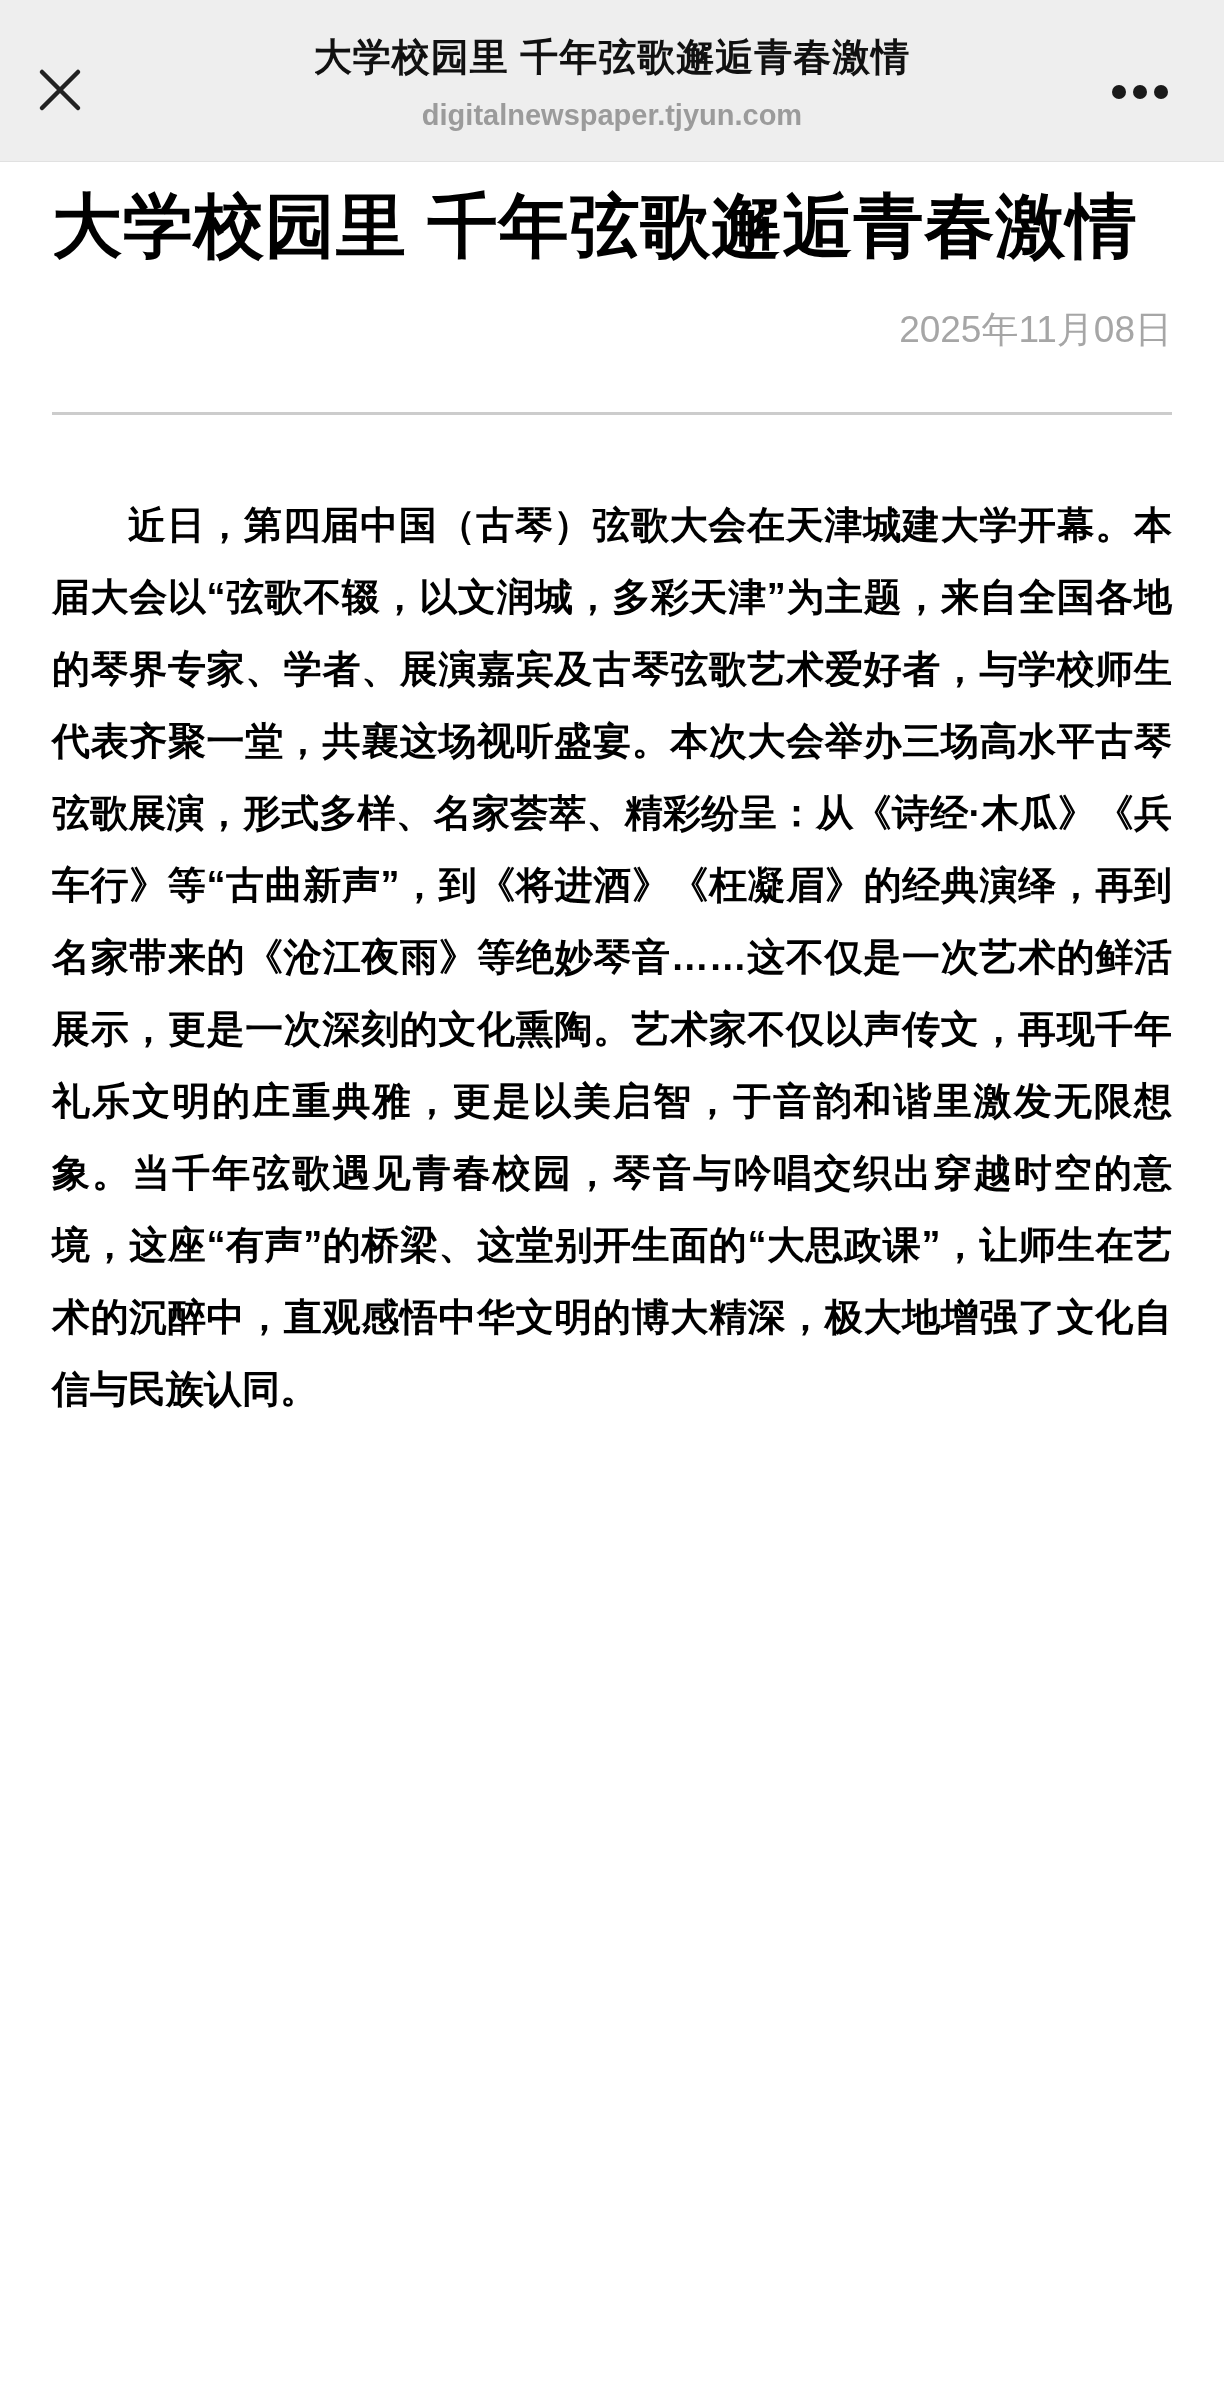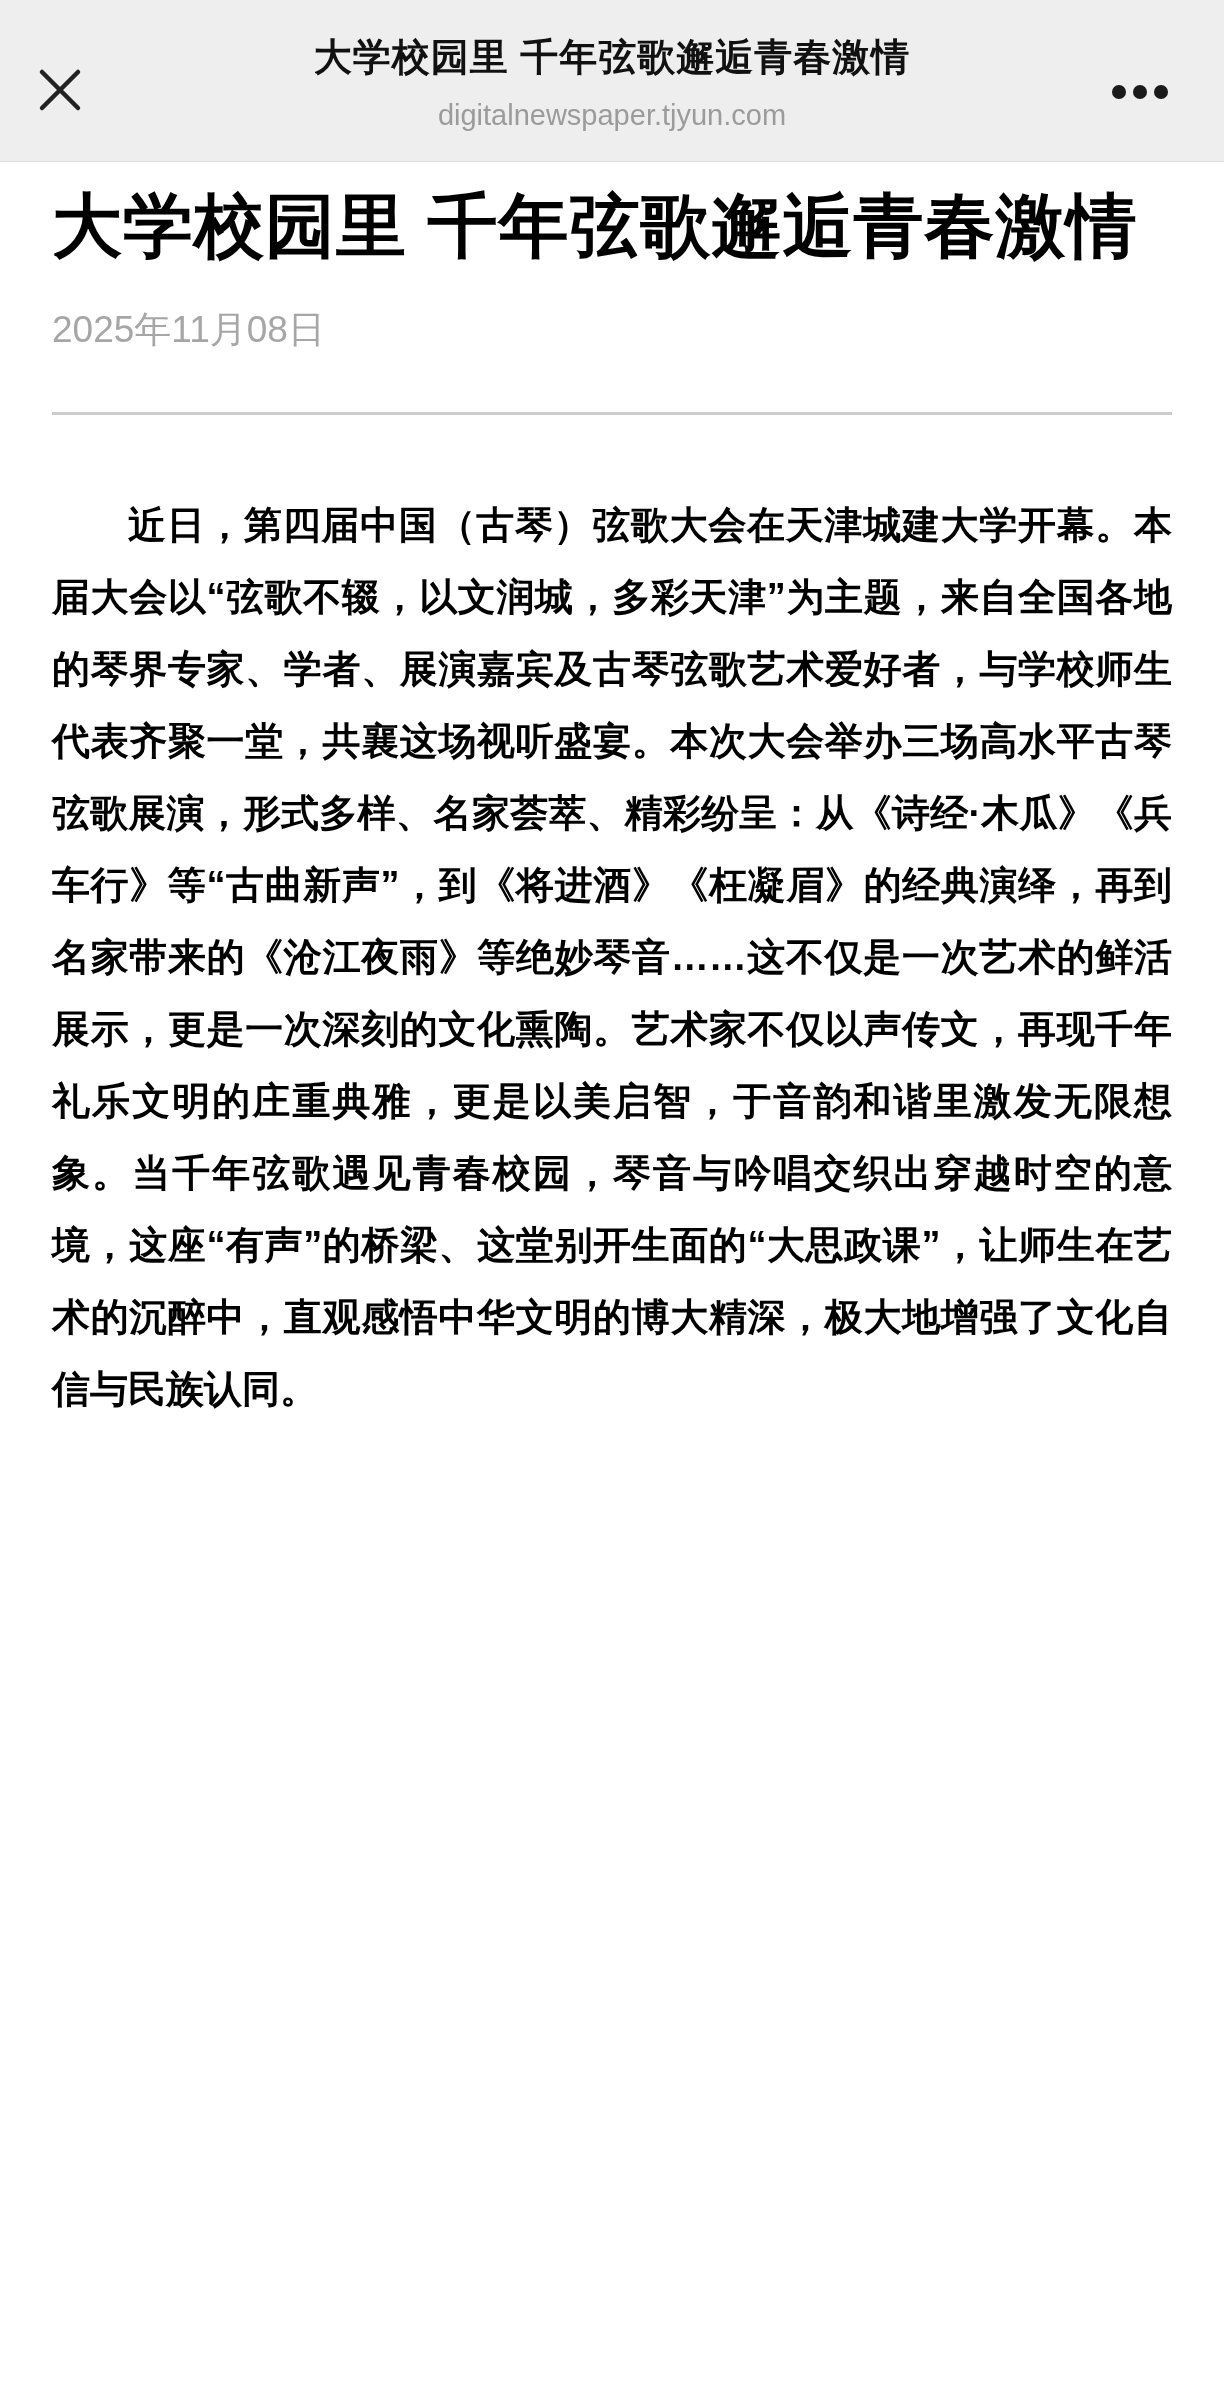--- a/index.html
+++ b/index.html
@@ -24,20 +24,21 @@
   .header-title {
     font-size: 38px;
     font-weight: 700;
     color: #111111;
     letter-spacing: 1px;
   }
   .header-url {
     margin-top: 16px;
     font-size: 29px;
     color: #9b9b9b;
+    font-weight: bold;
   }
   .close-btn {
     position: absolute;
     left: 34px;
     top: 64px;
     width: 52px;
     height: 52px;
     cursor: pointer;
   }
   .close-btn svg { width: 52px; height: 52px; display: block; }
@@ -65,21 +66,21 @@
     margin-top: 24px;
     font-size: 70px;
     line-height: 1.15;
     font-weight: 800;
     color: #000000;
     letter-spacing: 1px;
     white-space: nowrap;
   }
   .article-date {
     margin-top: 38px;
-    text-align: left;
+    text-align: right;
     font-size: 37px;
     color: #a6a6a6;
   }
   .divider {
     margin-top: 57px;
     height: 3px;
     background: #cccccc;
   }
   .article-body {
     margin-top: 74px;

